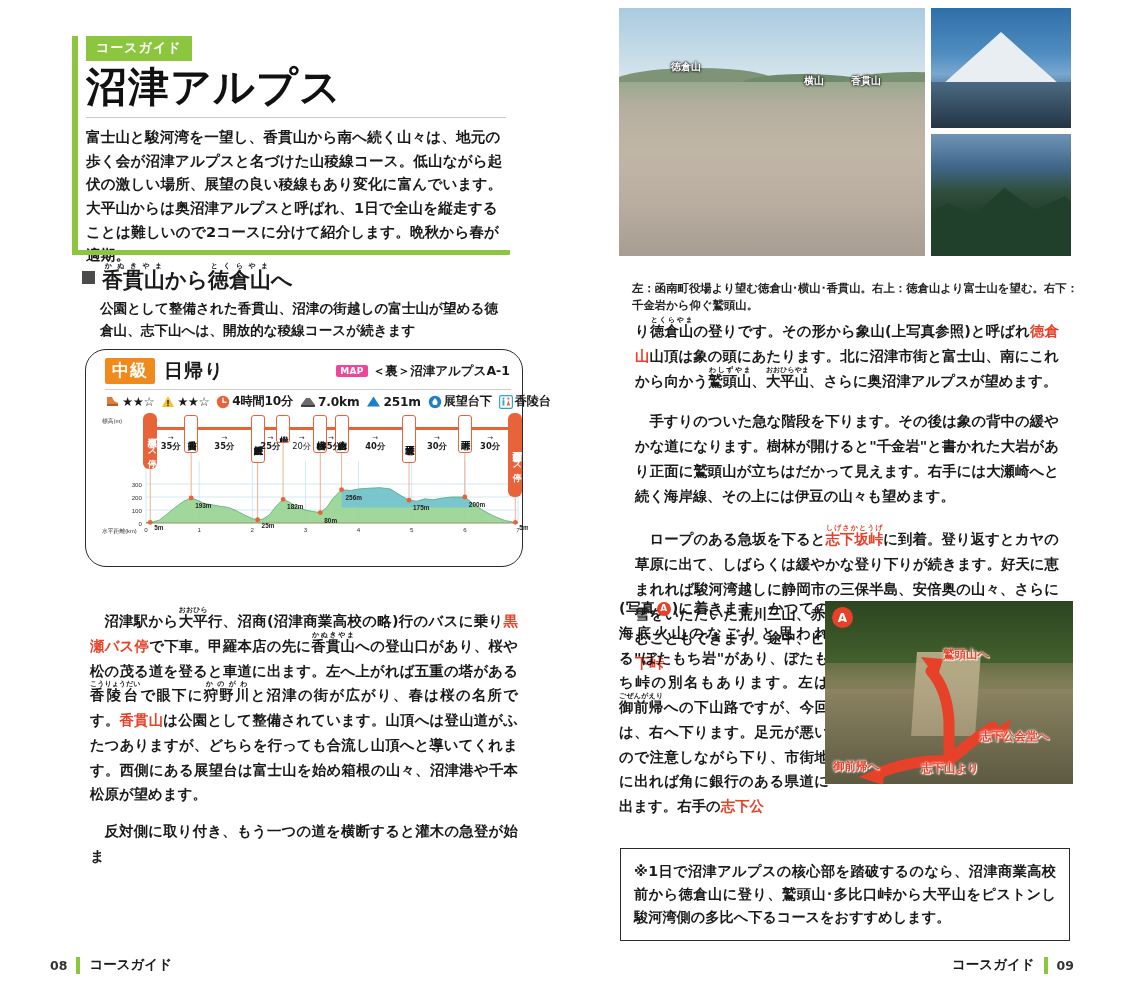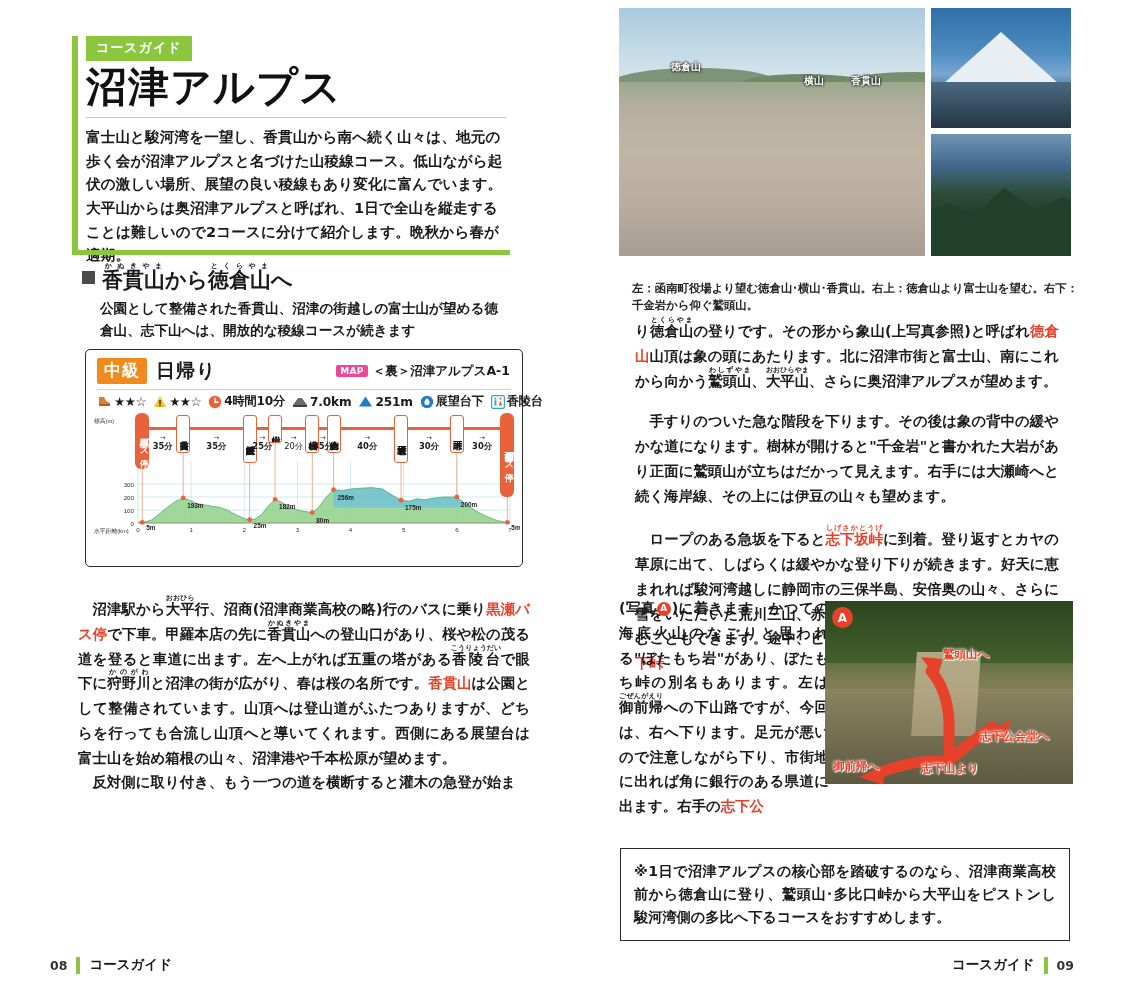--- a/index.html
+++ b/index.html
@@ -27,42 +27,42 @@
 
   .sec-head{position:absolute;left:82px;top:262px;width:430px;}
   .sec-title{font-size:21px;font-weight:bold;display:flex;align-items:center;line-height:1.1;}
   .sec-sq{width:13px;height:13px;background:#4a4a4a;margin-right:7px;display:inline-block;}
   .sec-lead{margin-top:6px;margin-left:18px;width:410px;font-size:13.6px;font-weight:bold;line-height:1.6;}
   ruby{ruby-position:over;}
   rt{font-size:7px;font-weight:bold;line-height:1;}
 
   
   .infobox{position:absolute;left:85px;top:349px;width:438px;height:218px;
-           border:1.4px solid #2b2b2b;border-radius:5px;box-sizing:border-box;background:#fff;}
+           border:1.4px solid #2b2b2b;border-radius:21px;box-sizing:border-box;background:#fff;padding-left:8px;}
   .ib-top{display:flex;align-items:center;justify-content:space-between;padding:8px 12px 2px 11px;}
   .ib-left{display:flex;align-items:center;}
   .badge-level{background:#f08a1c;color:#fff;font-weight:bold;font-size:17px;
                padding:1px 7px 2px 7px;border-radius:2px;letter-spacing:1px;}
   .ib-type{font-size:19px;font-weight:bold;margin-left:9px;letter-spacing:1px;}
   .ib-right{display:flex;align-items:center;font-size:12.5px;font-weight:bold;}
   .map-tag{background:#ec4899;color:#fff;font-size:9px;font-weight:bold;
            padding:1px 4px;border-radius:2px;margin-right:5px;letter-spacing:0.3px;}
   .ib-rule{margin:3px 11px 0 11px;border-top:1px solid #cfcfcf;}
   .stats{display:flex;align-items:center;padding:3px 8px 0 11px;font-size:12.2px;font-weight:bold;
          white-space:nowrap;letter-spacing:-0.2px;}
   .stat{display:flex;align-items:center;margin-right:7px;}
   .stat .ic{margin-right:2px;display:inline-flex;align-items:center;}
   .stars{letter-spacing:-0.5px;font-size:12.5px;}
 
   .chart-wrap{position:relative;margin:3px 4px 0 6px;height:126px;}
 
   
   .body-col{position:absolute;left:78px;top:594px;width:452px;font-size:14.4px;
             line-height:1.72;font-weight:bold;text-align:justify;letter-spacing:0.05px;}
-  .body-col p{margin:0;text-indent:1em;}
+  .body-col p{margin:12px;text-indent:1em;}
   .hl{color:#e8412a;}
 
   
   .right-page{position:absolute;left:562px;top:0;width:562px;height:1000px;}
 
   .photos{position:absolute;left:57px;top:8px;width:452px;height:248px;}
   .ph-main{position:absolute;left:0;top:0;width:306px;height:248px;overflow:hidden;
            background:linear-gradient(#bcd8e8 0%,#cfe2ec 22%,#9fb08c 30%,#8d9b72 42%,#b9b4aa 55%,#c4bdb0 100%);}
   .ph-sky{position:absolute;left:0;top:0;width:100%;height:30%;
           background:linear-gradient(#a9cbdf,#d8e6ed);}

